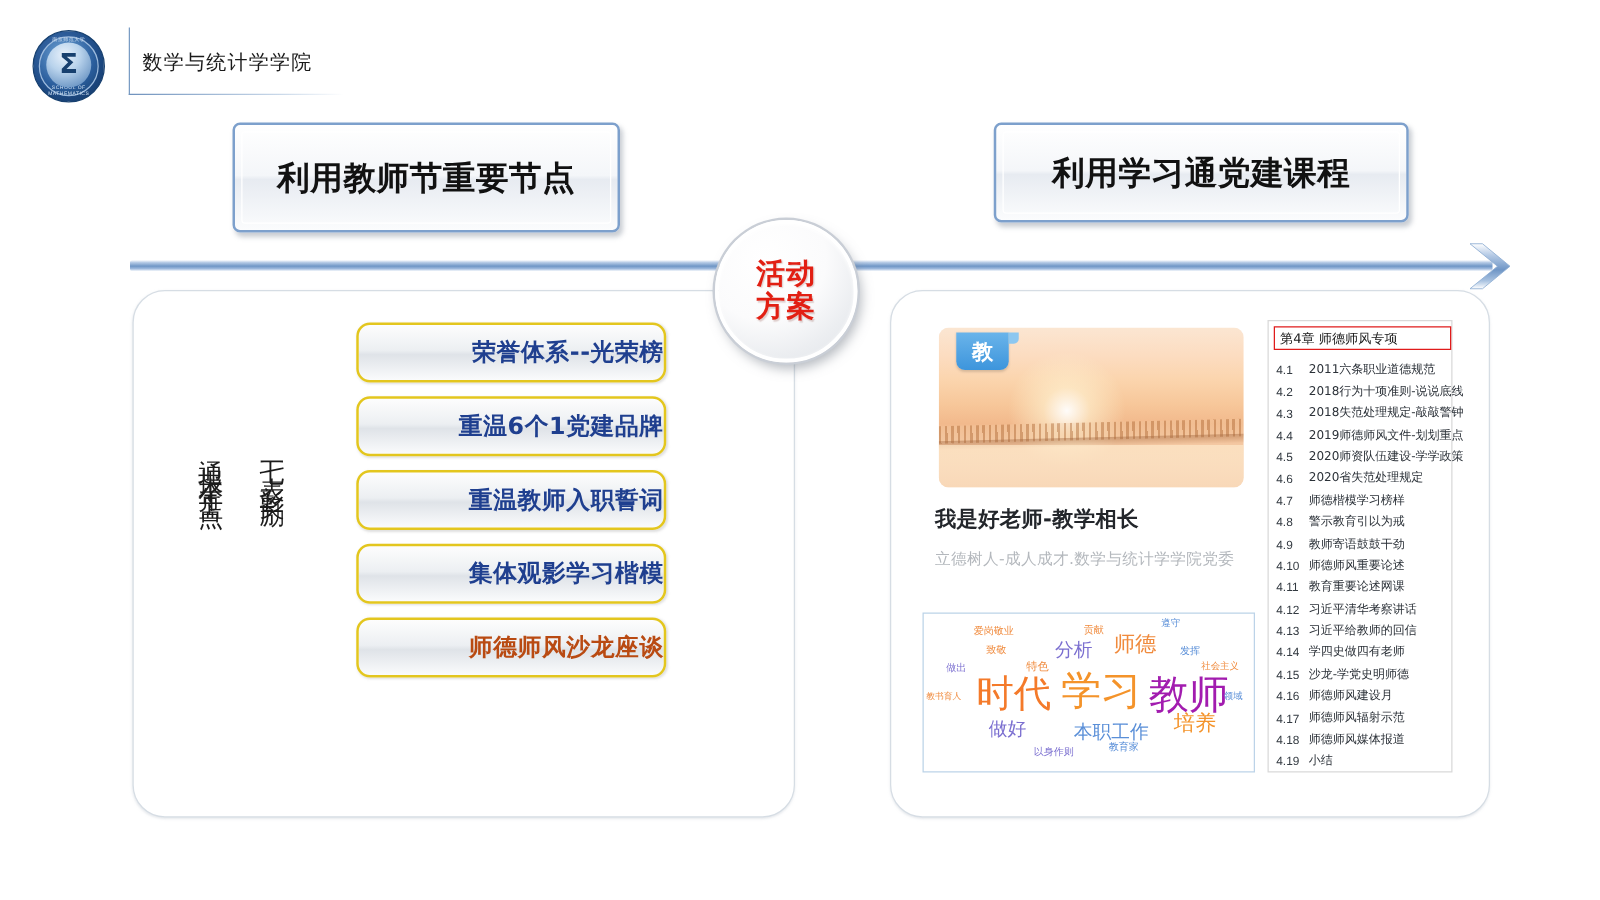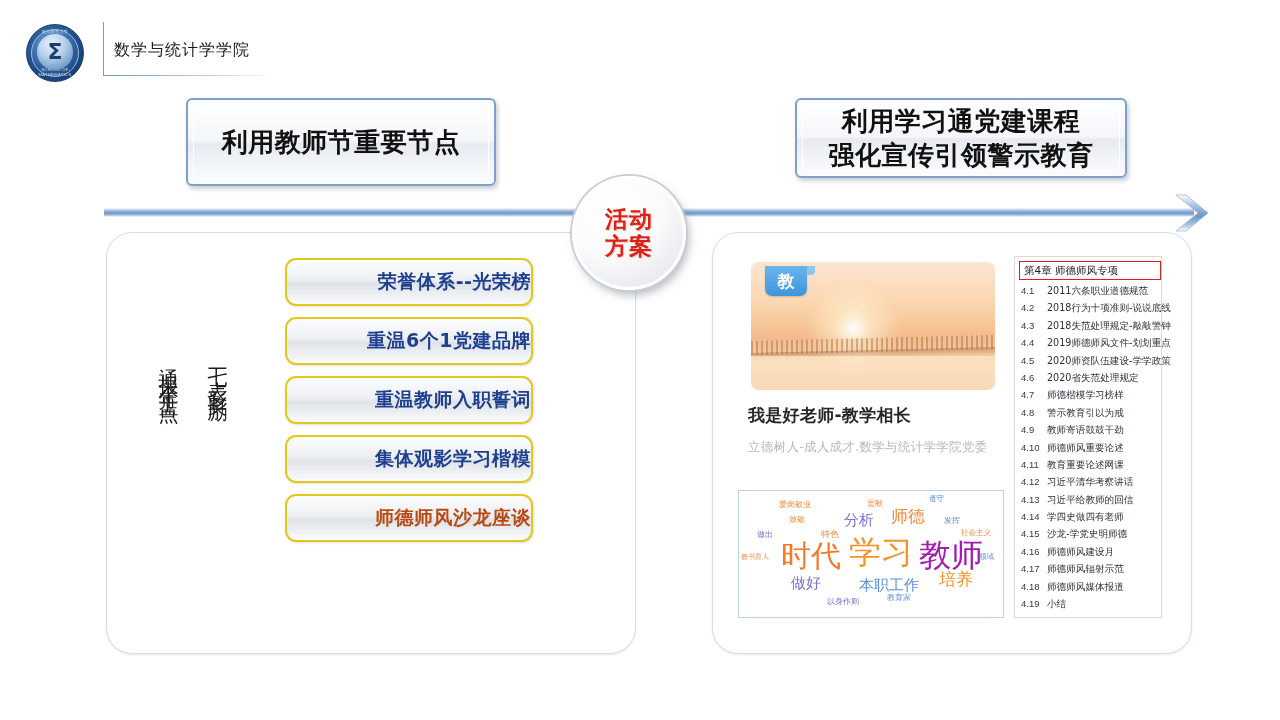--- a/index.html
+++ b/index.html
@@ -197,21 +197,21 @@
     margin:4px 0 0 4px; height:19px;
     border:1.5px solid #e01b1b;
     display:flex; align-items:center; padding-left:4px;text-align:right;
   }
   .chapter-head-text {
     font-size:10.5px; color:#1a1a1a; font-weight:normal;
     font-family:"DejaVu Sans", sans-serif; white-space:nowrap;
   }
   .chapter-list { margin-top:5px; padding:0 3px; }
   .chapter-item {
-    display:flex; align-items:flex-start; height:17.4px; padding-left:3px;
+    display:flex; align-items:flex-end; height:17.4px; padding-left:3px;
   }
   .ci-num {
     width:26px; flex:0 0 26px; font-size:9.5px; color:#333a41;
     font-family:"Liberation Sans", sans-serif; text-align:left;
   }
   .ci-label {
     font-size:9.6px; color:#2b3138; white-space:nowrap;
     font-family:"DejaVu Sans", sans-serif;
   }
 
@@ -256,21 +256,20 @@
 
   <div class="callout" id="callout-left">
     <div class="callout-inner">
       <div class="callout-line">利用教师节重要节点</div>
     </div>
   </div>
 
   <div class="callout" id="callout-right">
     <div class="callout-inner">
       <div class="callout-line">利用学习通党建课程</div>
-      <div class="callout-line">强化宣传引领警示教育</div>
     </div>
   </div>
 
   <div class="timeline"></div>
   <div class="timeline-head">
     <svg width="44" height="40" viewBox="0 0 44 40">
       <defs>
         <linearGradient id="arrGrad" x1="0" y1="0" x2="0" y2="1">
           <stop offset="0%" stop-color="#ffffff"></stop>
           <stop offset="25%" stop-color="#b6cbe6"></stop>

